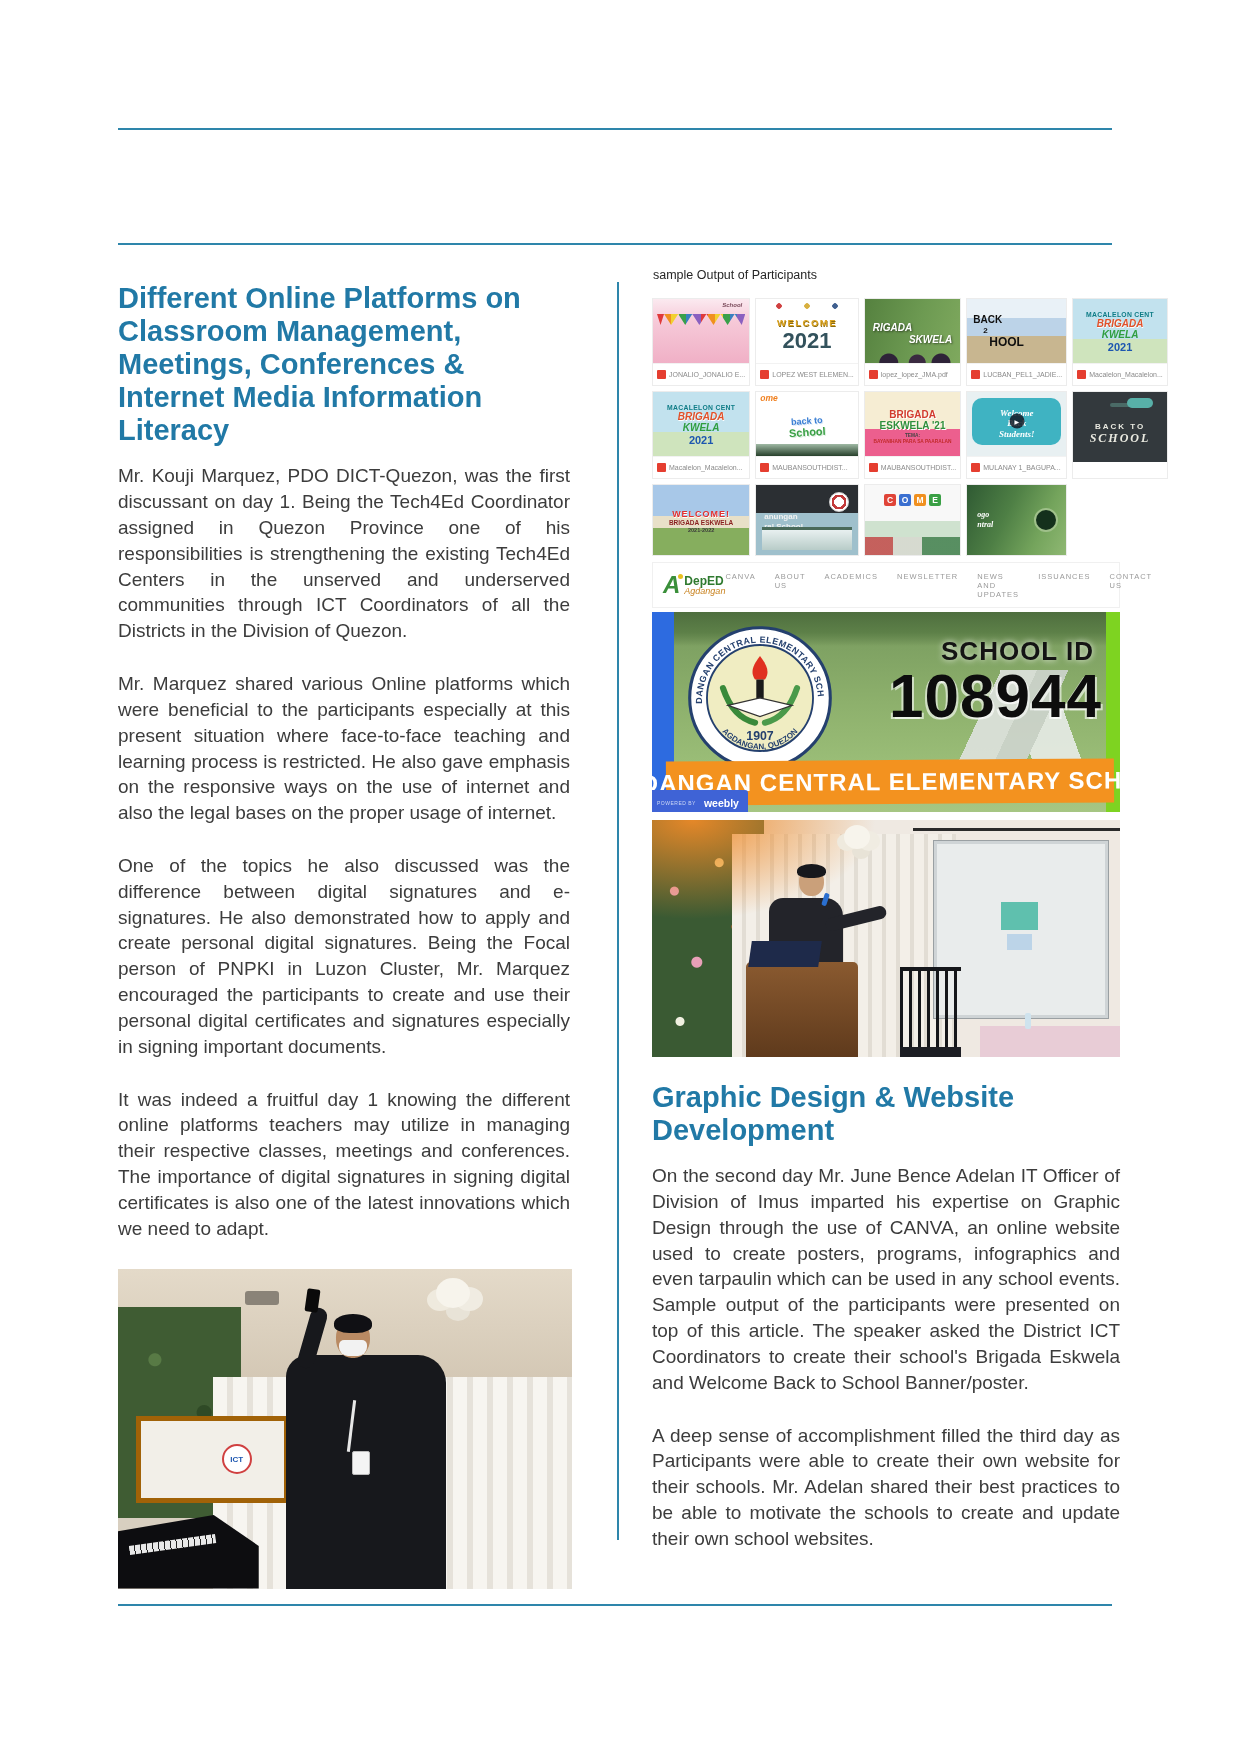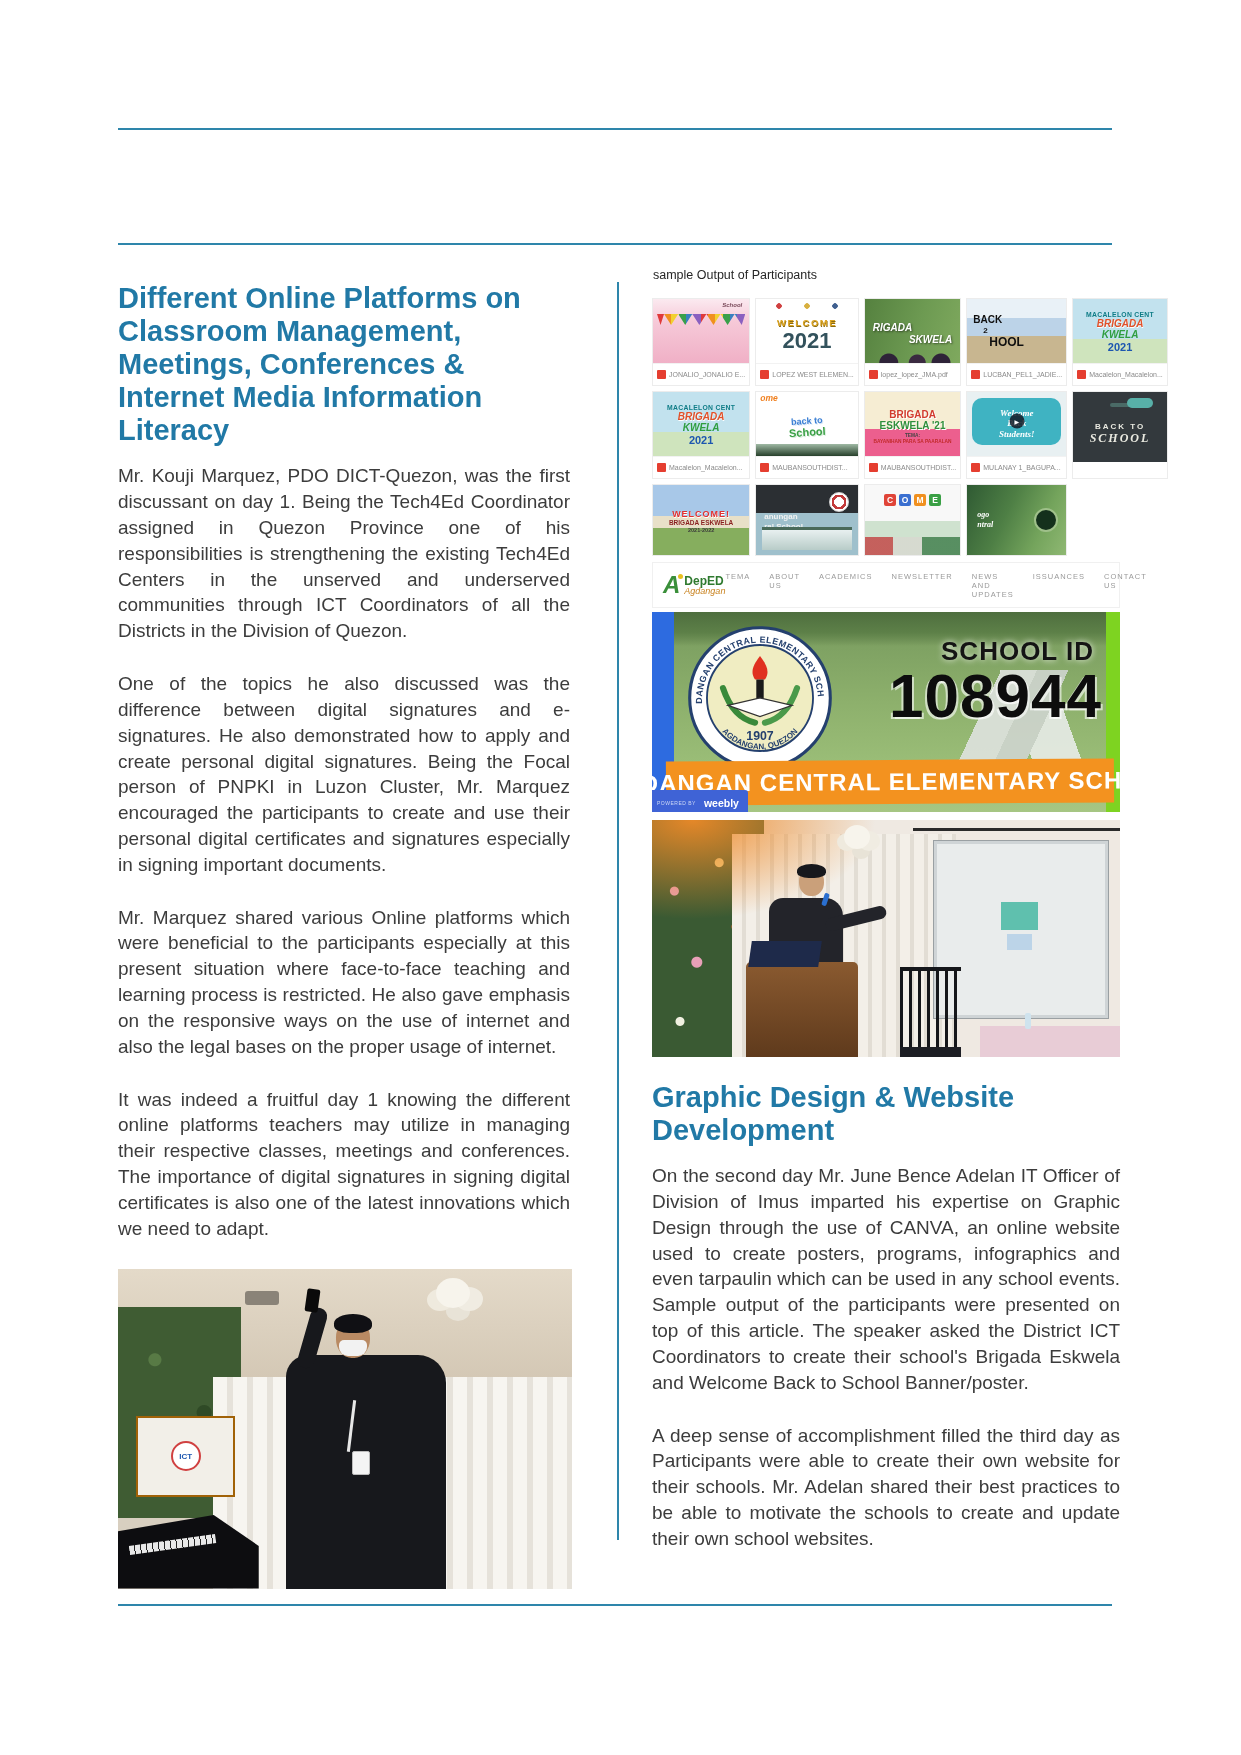--- a/index.html
+++ b/index.html
@@ -211,21 +211,21 @@
   .pl-vent{position:absolute;left:28%;top:7%;width:34px;height:14px;background:#8a8378;border-radius:3px;}
   .pl-chandelier{position:absolute;left:70%;top:3%;width:34px;height:30px;border-radius:50%;
     background:#f7f4ec;box-shadow:16px 6px 0 -3px #f0ece2,-13px 7px 0 -4px #efeade,5px 18px 0 -5px #e8e3d7;}
   .pl-greenwall{position:absolute;left:0;top:12%;width:27%;height:66%;background:#3f5c33;
     background-image:radial-gradient(circle at 30% 25%,#587a45 6px,transparent 7px),
       radial-gradient(circle at 70% 50%,#2f4a26 7px,transparent 8px),
       radial-gradient(circle at 40% 75%,#587a45 6px,transparent 7px);}
   .pl-curtain{position:absolute;left:21%;top:34%;right:0;bottom:0;
     background:repeating-linear-gradient(90deg,#f7f5f0 0 14px,#e6e2da 14px 20px);}
   .pl-backdrop{position:absolute;left:4%;top:46%;width:21%;height:24%;background:#f2efe8;
-    border:2px solid #a16207;display:flex;align-items:center;justify-content:center;}
+    border:5px solid #a16207;display:flex;align-items:center;justify-content:center;padding-left:48px;}
   .pl-ict{width:26px;height:26px;border-radius:50%;background:#fff;border:2px solid #d04040;
     color:#1c56b0;font-size:8px;font-weight:700;display:flex;align-items:center;justify-content:center;}
   .pl-body{position:absolute;left:37%;top:27%;width:160px;height:75%;background:#17181c;
     border-radius:22px 28px 0 0;}
   .pl-armup{position:absolute;left:41%;top:12%;width:17px;height:62px;background:#17181c;
     border-radius:9px;transform:rotate(16deg);}
   .pl-phone{position:absolute;left:41.5%;top:6.5%;width:13px;height:23px;background:#0a0a0a;
     border-radius:2px;transform:rotate(8deg);}
   .pl-head{position:absolute;left:48%;top:15%;width:34px;height:41px;background:#b98a63;
     border-radius:50% 50% 46% 46%;}
@@ -248,22 +248,22 @@
 <div class="page">
 
   <div class="rule rule-top"></div>
 
 
   <div class="rule rule-mid"></div>
 
   <div class="leftcol">
     <h2 class="section">Different Online Platforms on Classroom Management, Meetings, Conferences &amp; Internet Media Information Literacy</h2>
     <p class="body">Mr. Kouji Marquez, PDO DICT-Quezon, was the first discussant on day 1. Being the Tech4Ed Coordinator assigned in Quezon Province one of his responsibilities is strengthening the existing Tech4Ed Centers in the unserved and underserved communities through ICT Coordinators of all the Districts in the Division of Quezon.</p>
+    <p class="body">Mr. Marquez shared various Online platforms which were beneficial to the participants especially at this present situation where face-to-face teaching and learning process is restricted. He also gave emphasis on the responsive ways on the use of internet and also the legal bases on the proper usage of internet.</p>
     <p class="body">One of the topics he also discussed was the difference between digital signatures and e-signatures. He also demonstrated how to apply and create personal digital signatures. Being the Focal person of PNPKI in Luzon Cluster, Mr. Marquez encouraged the participants to create and use their personal digital certificates and signatures especially in signing important documents.</p>
-    <p class="body">Mr. Marquez shared various Online platforms which were beneficial to the participants especially at this present situation where face-to-face teaching and learning process is restricted. He also gave emphasis on the responsive ways on the use of internet and also the legal bases on the proper usage of internet.</p>
     <p class="body">It was indeed a fruitful day 1 knowing the different online platforms teachers may utilize in managing their respective classes, meetings and conferences. The importance of digital signatures in signing digital certificates is also one of the latest innovations which we need to adapt.</p>
 
     <div class="photo photo-left">
       <div class="pl-ceiling"></div>
       <div class="pl-vent"></div>
       <div class="pl-chandelier"></div>
       <div class="pl-greenwall"></div>
       <div class="pl-curtain"></div>
       <div class="pl-backdrop">
         <div class="pl-ict">ICT</div>
@@ -439,21 +439,21 @@
 
     <div class="navbar">
       <div class="site-logo">
         <span class="logo-a">A</span>
         <span class="logo-txt">
           <span class="logo-main">DepED</span>
           <span class="logo-sub">Agdangan</span>
         </span>
       </div>
       <div class="nav-menu" id="nav-menu">
-          <span class="nav-item">TEMA</span>
+          <span class="nav-item">CANVA</span>
           <span class="nav-item">ABOUT US</span>
           <span class="nav-item">ACADEMICS</span>
           <span class="nav-item">NEWSLETTER</span>
           <span class="nav-item">NEWS AND UPDATES</span>
           <span class="nav-item">ISSUANCES</span>
           <span class="nav-item">CONTACT US</span>
         </div>
     </div>
 
     <div class="banner">

